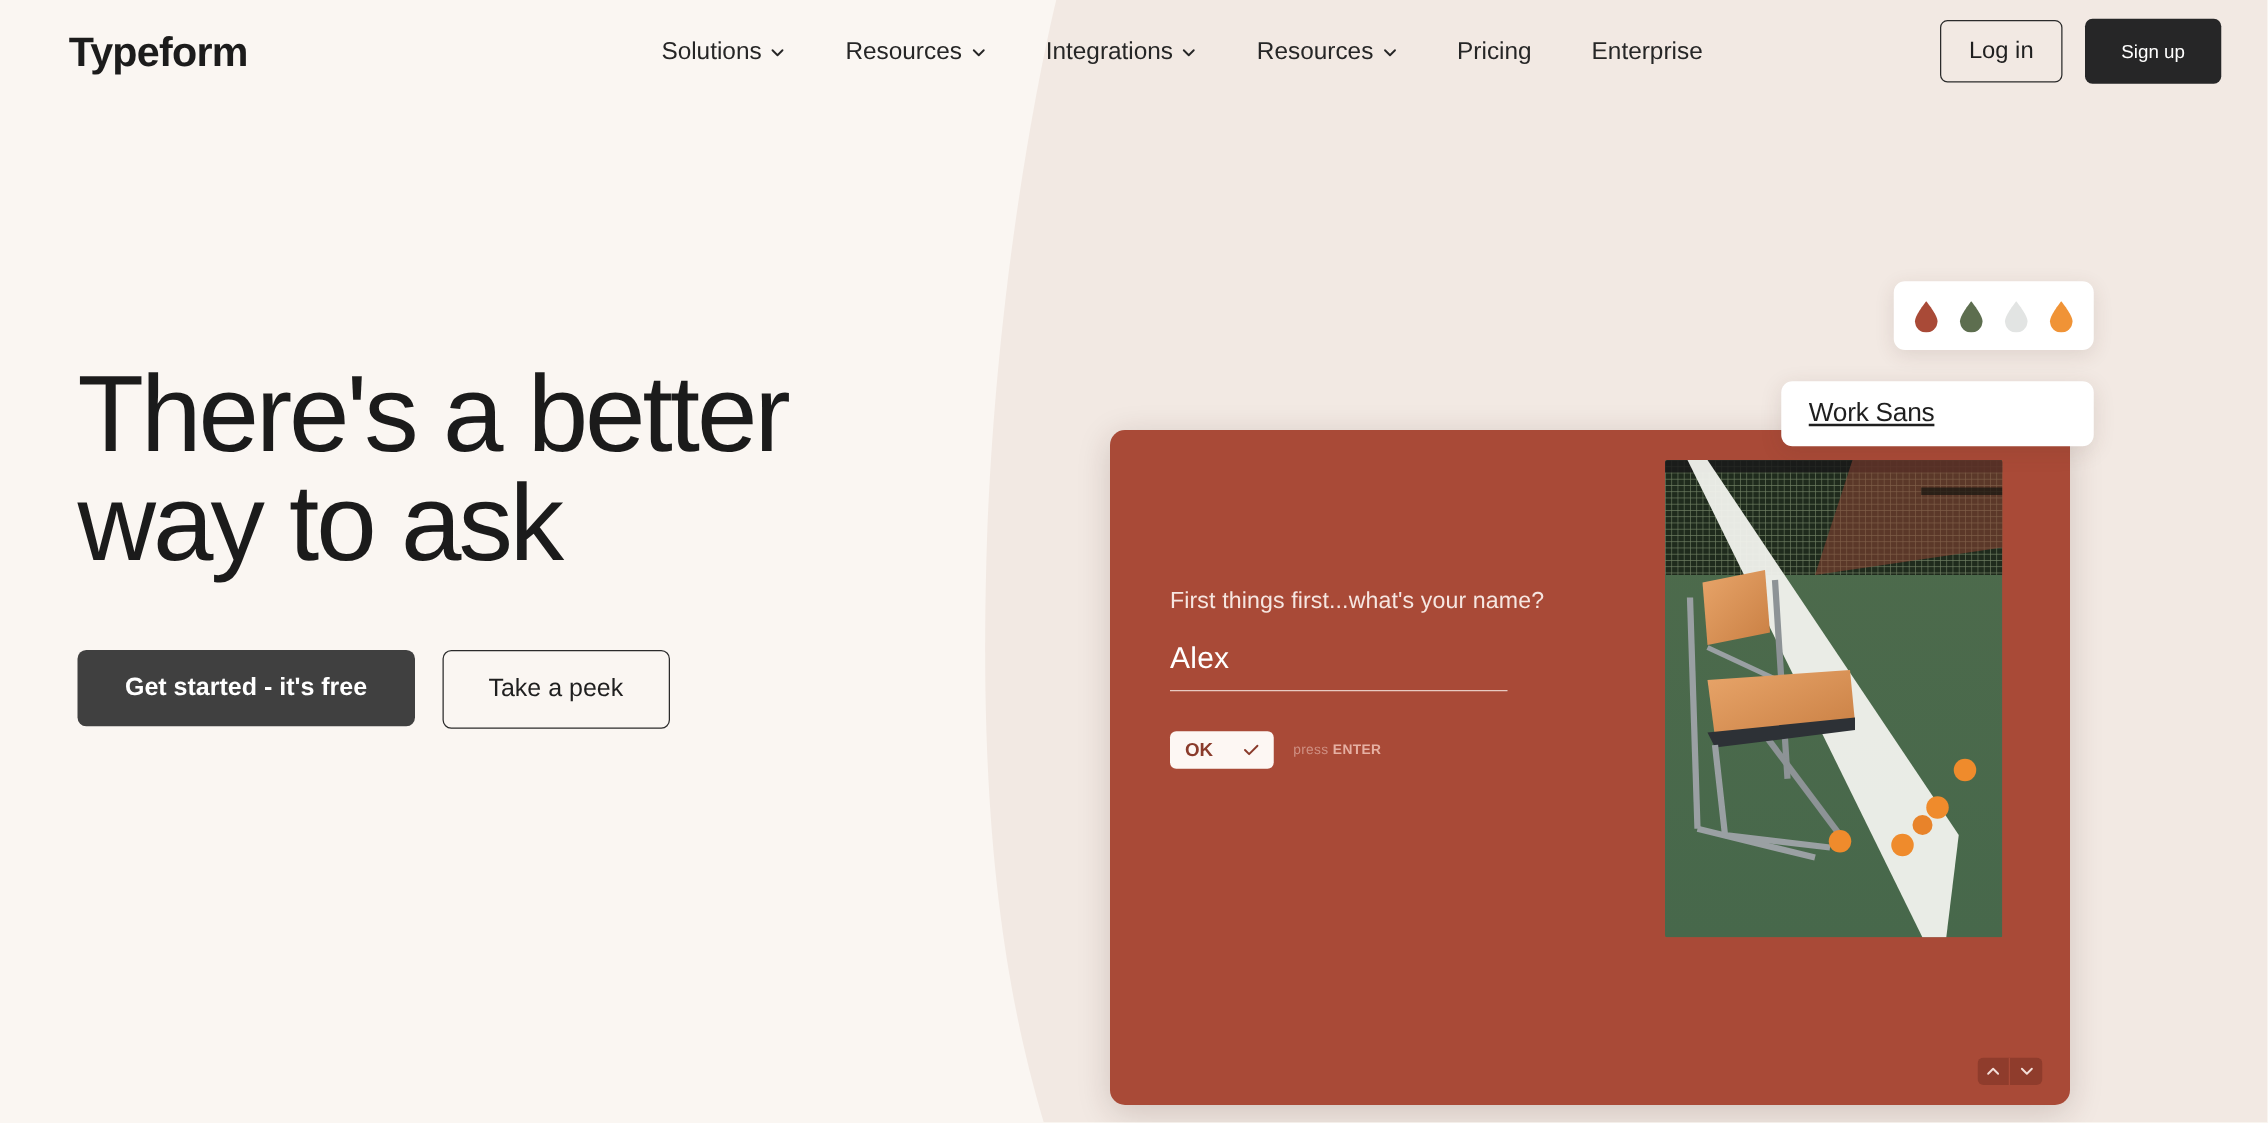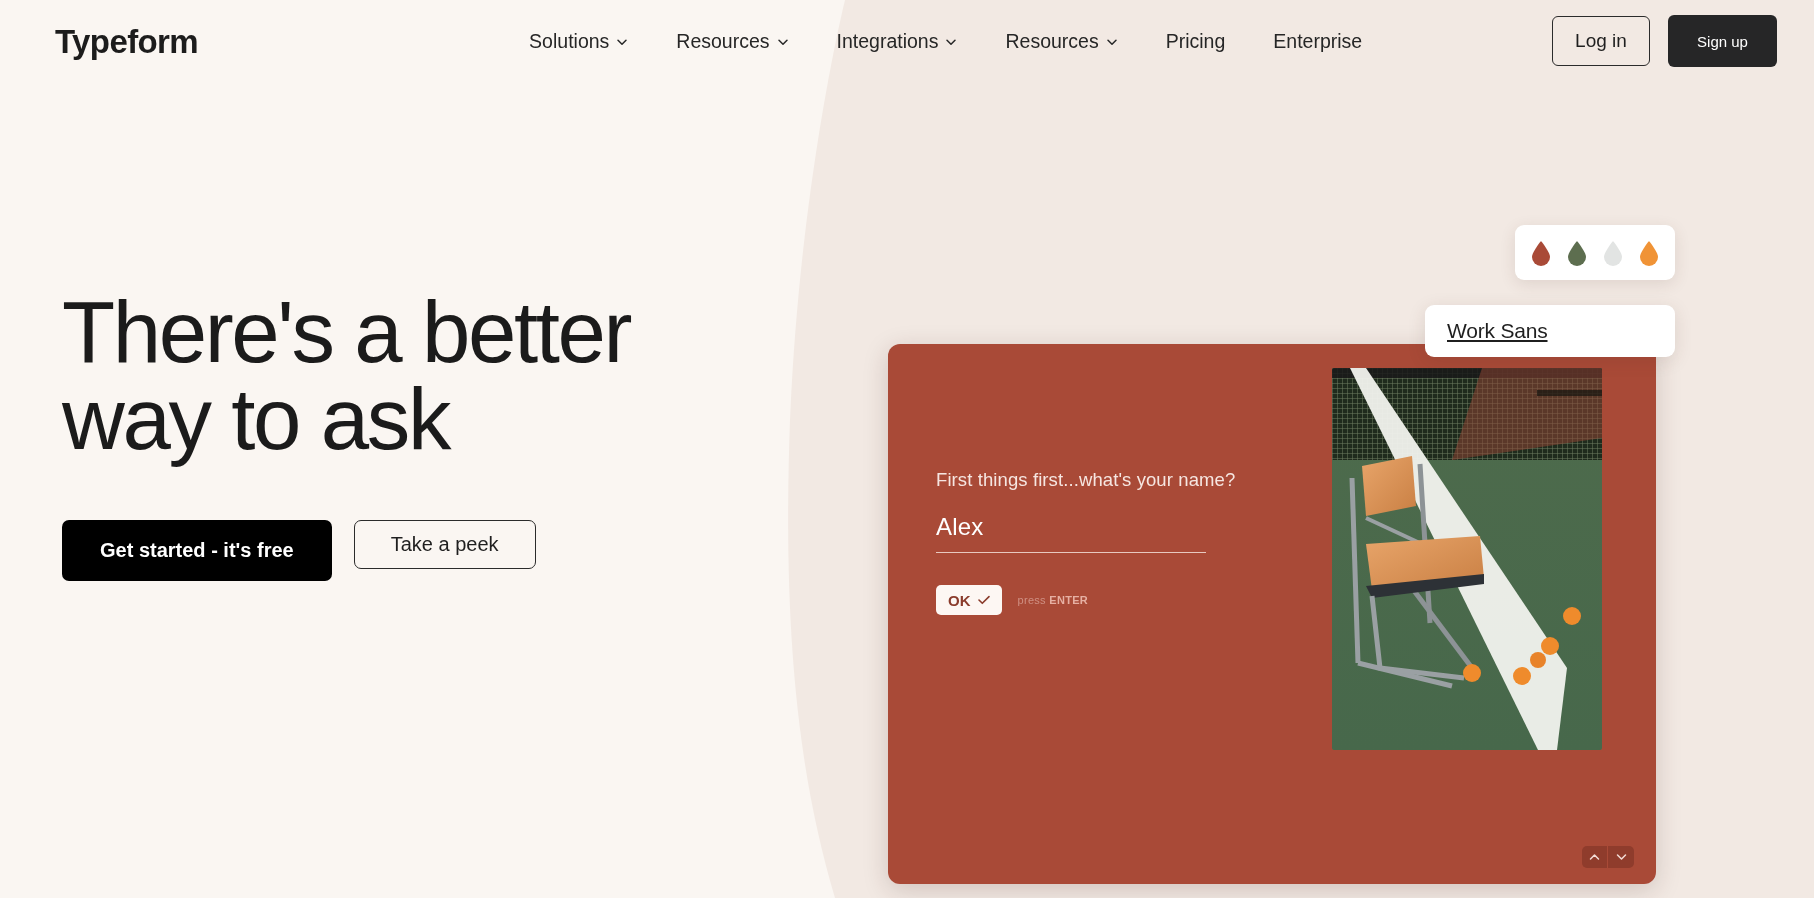--- a/index.html
+++ b/index.html
@@ -134,29 +134,29 @@
   .cta-row {
     margin-top: 58px;
     display: flex;
     gap: 22px;
   }
   .cta-primary {
     height: 61px;
     padding: 0 38px;
     border: none;
     border-radius: 7px;
-    background: #000000;
+    background: #404040;
     color: #fff;
     font-size: 20px;
     font-weight: 700;
     font-family: inherit;
     cursor: pointer;
   }
   .cta-secondary {
-    height: 49px;
+    height: 63px;
     padding: 0 36px;
     border: 1.4px solid #2b2b2b;
     border-radius: 7px;
     background: transparent;
     color: #1f1f1f;
     font-size: 20px;
     font-family: inherit;
     cursor: pointer;
   }
 
@@ -206,21 +206,21 @@
     color: #8a3b2b;
     border: none;
     border-radius: 5px;
     height: 30px;
     padding: 0 12px;
     font-size: 15px;
     font-weight: 600;
     font-family: inherit;
     display: flex;
     align-items: center;
-    gap: 7px;
+    gap: 24px;
     cursor: pointer;
   }
   .ok-check { font-size: 13px; line-height: 1; }
   .enter-hint {
     font-size: 11px;
     color: #cf9083;
     letter-spacing: 0.3px;
   }
   .enter-hint b { color: #e6b0a3; font-weight: 700; }
 

